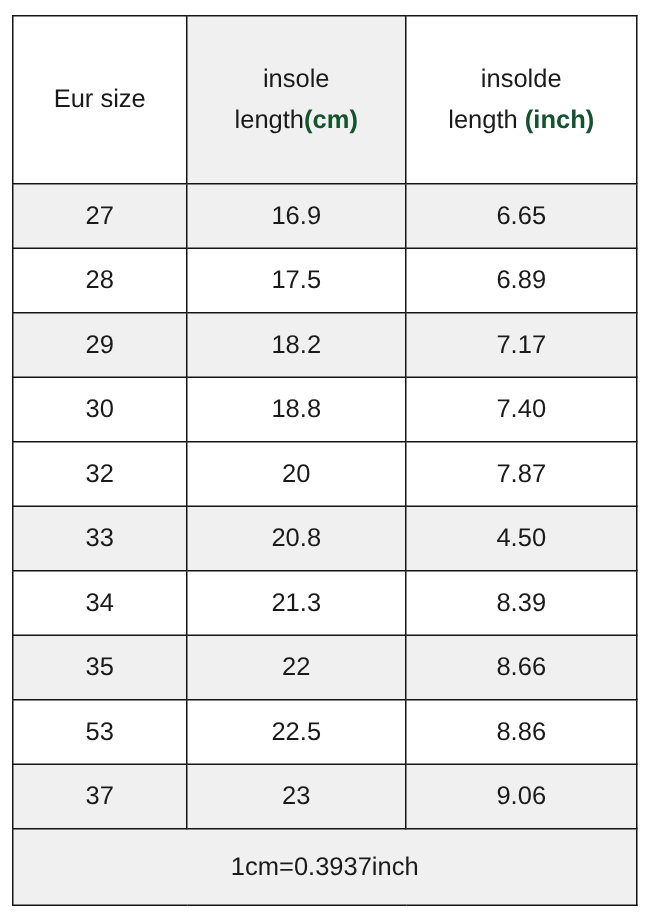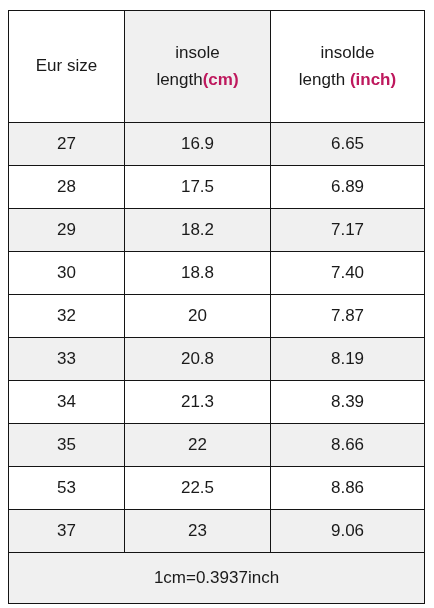--- a/index.html
+++ b/index.html
@@ -53,21 +53,21 @@
     line-height: 1.55;
     background: #ffffff;
   }
   thead th.shaded {
     background: #f0f0f0;
   }
 
   .hdr-line { display: block; }
 
   .unit-red {
-    color: #be185d;
+    color: #14532d;
     font-weight: bold;
   }
 
   
   tbody tr { height: 43px; }
 
   tbody td {
     font-size: 17px;
     background: #ffffff;
   }
@@ -134,21 +134,21 @@
         <td>7.40</td>
       </tr>
       <tr>
         <td>32</td>
         <td>20</td>
         <td>7.87</td>
       </tr>
       <tr class="shaded">
         <td>33</td>
         <td>20.8</td>
-        <td>8.19</td>
+        <td>4.50</td>
       </tr>
       <tr>
         <td>34</td>
         <td>21.3</td>
         <td>8.39</td>
       </tr>
       <tr class="shaded">
         <td>35</td>
         <td>22</td>
         <td>8.66</td>

